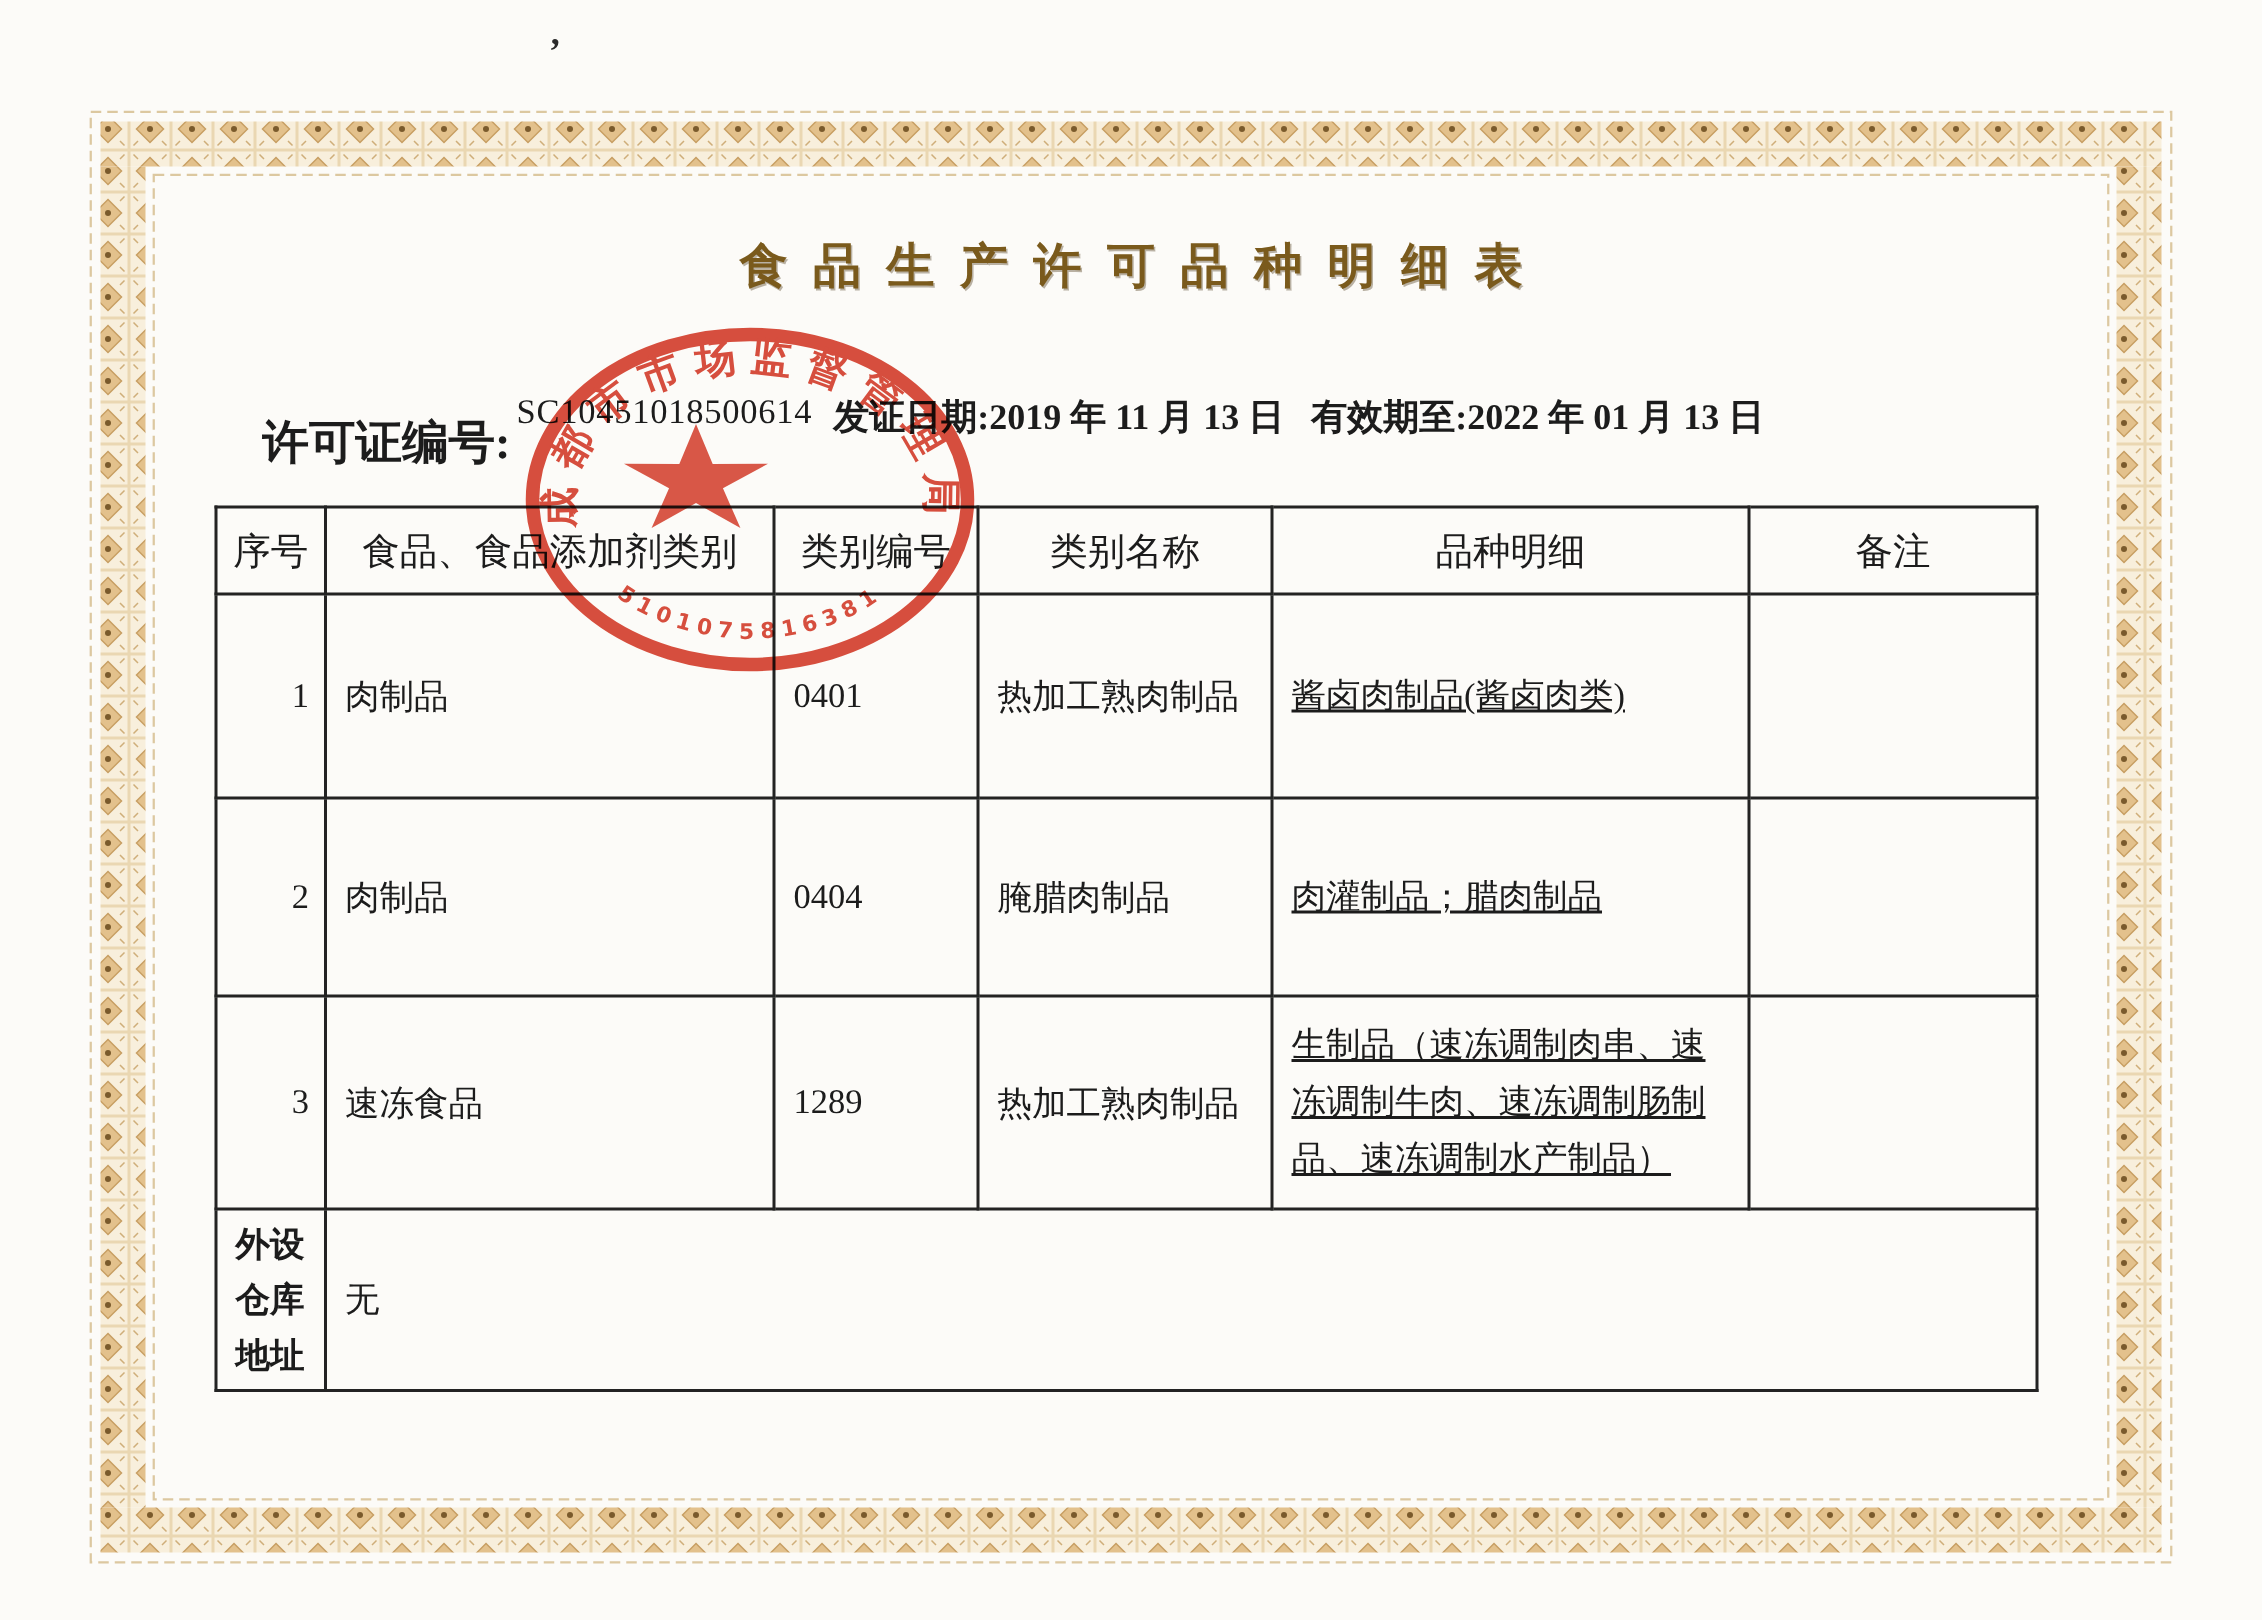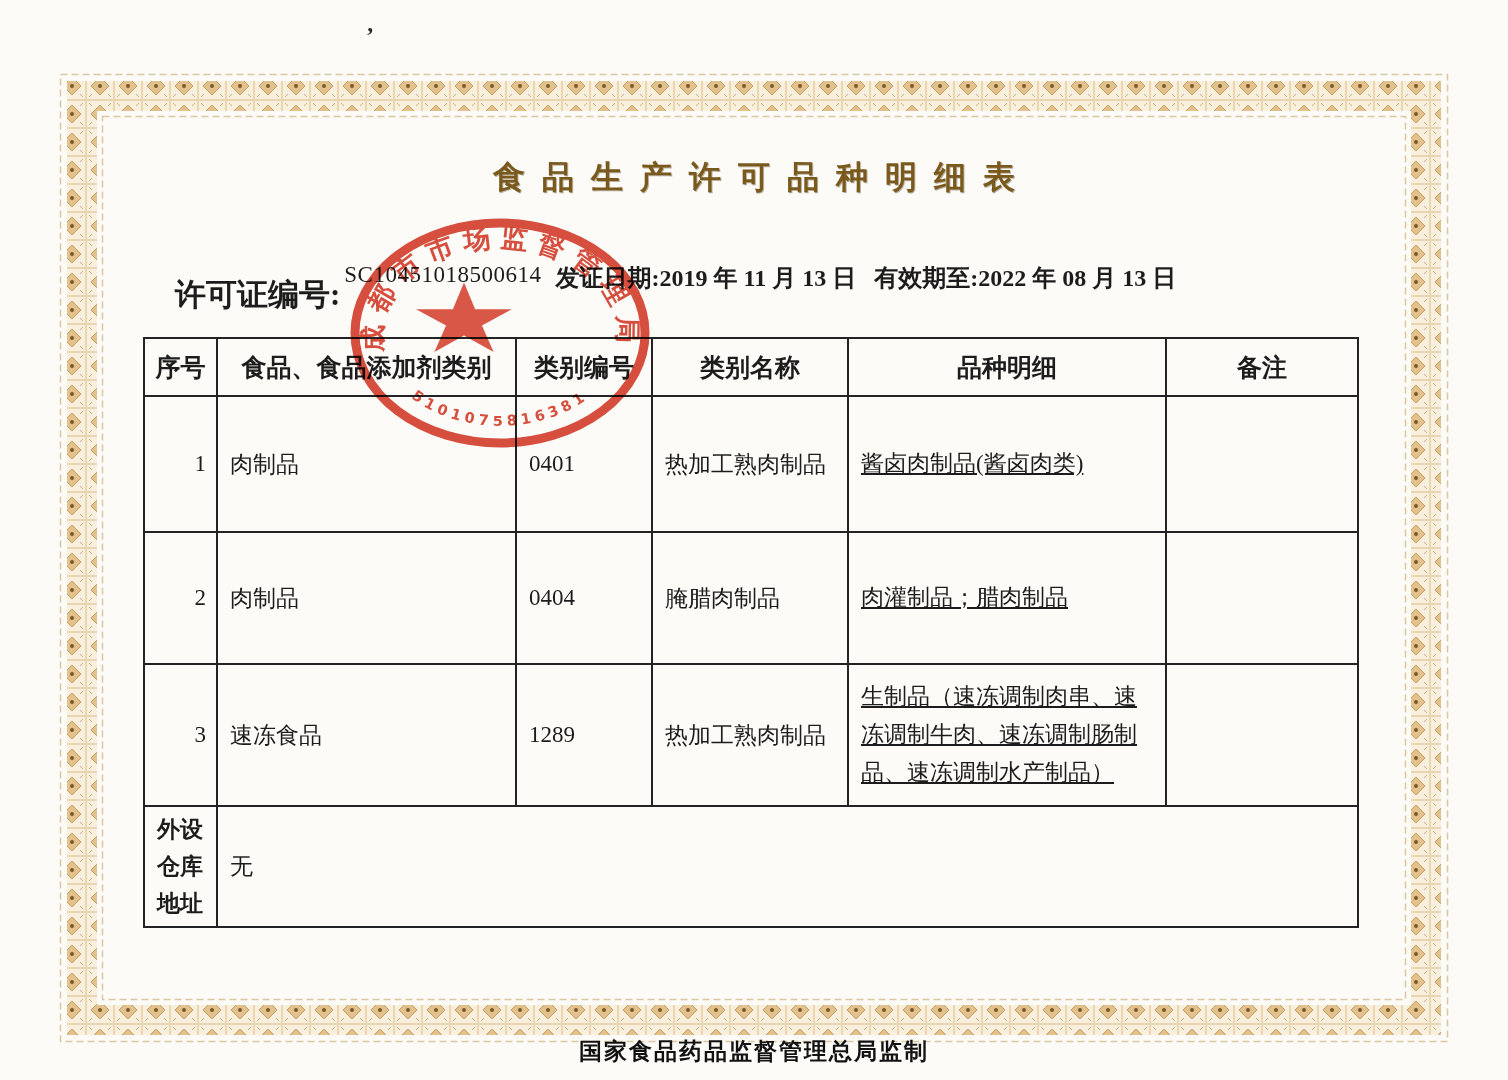--- a/index.html
+++ b/index.html
@@ -34,21 +34,21 @@
   .valid-until{font-size:24px;font-weight:bold;margin-left:18px;}
   
   .table-wrap{position:absolute;left:143px;top:337px;z-index:1;}
   table.license-table{
     border-collapse:collapse;table-layout:fixed;width:1214px;
   }
   table.license-table th,table.license-table td{
     border:2px solid #232323;overflow:hidden;
   }
   table.license-table th{
-    font-size:25px;font-weight:bold;text-align:center;padding:4px 2px;border-radius:18px;
+    font-size:25px;font-weight:normal;text-align:center;padding:4px 2px;border-radius:18px;
   }
   table.license-table td{font-size:23px;padding:4px 10px 4px 12px;vertical-align:middle;}
   td.cell-no{text-align:right;padding-right:8px;font-size:23px;}
   td.cell-code{padding-left:16px;}
   td.cell-detail{line-height:38px;text-decoration:underline;}
   tr.header-row{height:58px;}
   tr.data-row-1{height:136px;}
   tr.data-row-2{height:132px;}
   tr.data-row-3{height:142px;}
   tr.warehouse-row{height:115px;}
@@ -92,21 +92,21 @@
     <rect x="1353" y="39" width="30" height="894" fill="url(#tile)"></rect>
     <rect x="44.5" y="44.5" width="1303" height="883" fill="none" stroke="#dcc8a0" stroke-width="1.5" stroke-dasharray="7 4"></rect>
   </svg>
 
   <div class="doc-title">食品生产许可品种明细表</div>
 
   <div class="license-row">
     <span class="license-label">许可证编号:</span>
     <span class="license-number">SC10451018500614</span>
     <span class="issue-date">发证日期:2019 年 11 月 13 日</span>
-    <span class="valid-until">有效期至:2022 年 08 月 13 日</span>
+    <span class="valid-until">有效期至:2022 年 01 月 13 日</span>
   </div>
 
   <div class="table-wrap">
     <table class="license-table">
       <colgroup>
         <col style="width:73px">
           <col style="width:299px">
           <col style="width:136px">
         <col style="width:196px">
           <col style="width:318px">
@@ -165,15 +165,14 @@
     <ellipse cx="0" cy="0" rx="145" ry="110" fill="none" stroke="#d6402e" stroke-width="9"></ellipse>
     <polygon fill="#d6402e" fill-opacity="0.95" transform="translate(-36,-12) scale(1.05,0.8)" points="0,-48 10.6,-14.6 45.7,-14.8 17.1,5.6 28.2,38.8 0,18 -28.2,38.8 -17.1,5.6 -45.7,-14.8 -10.6,-14.6"></polygon>
     <text font-size="27" font-weight="bold" fill="#d6402e" letter-spacing="9" font-family="'Liberation Serif','DejaVu Serif',serif">
       <textPath href="#arcTop" startOffset="50%" text-anchor="middle">成都市市场监督管理局</textPath>
     </text>
     <text font-size="14.5" font-weight="bold" fill="#d6402e" letter-spacing="4.5" font-family="'DejaVu Sans','Liberation Sans',sans-serif">
       <textPath href="#arcBot" startOffset="50%" text-anchor="middle">5101075816381</textPath>
     </text>
   </svg>
 
-  <div class="doc-footer">国家食品药品监督管理总局监制</div>
 
 </div>
 
 </body></html>

